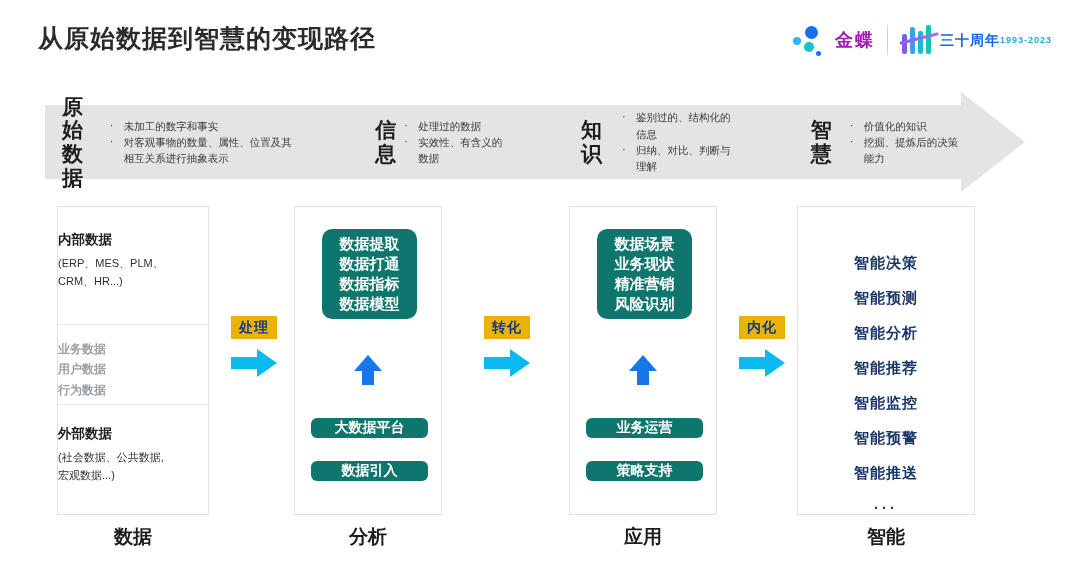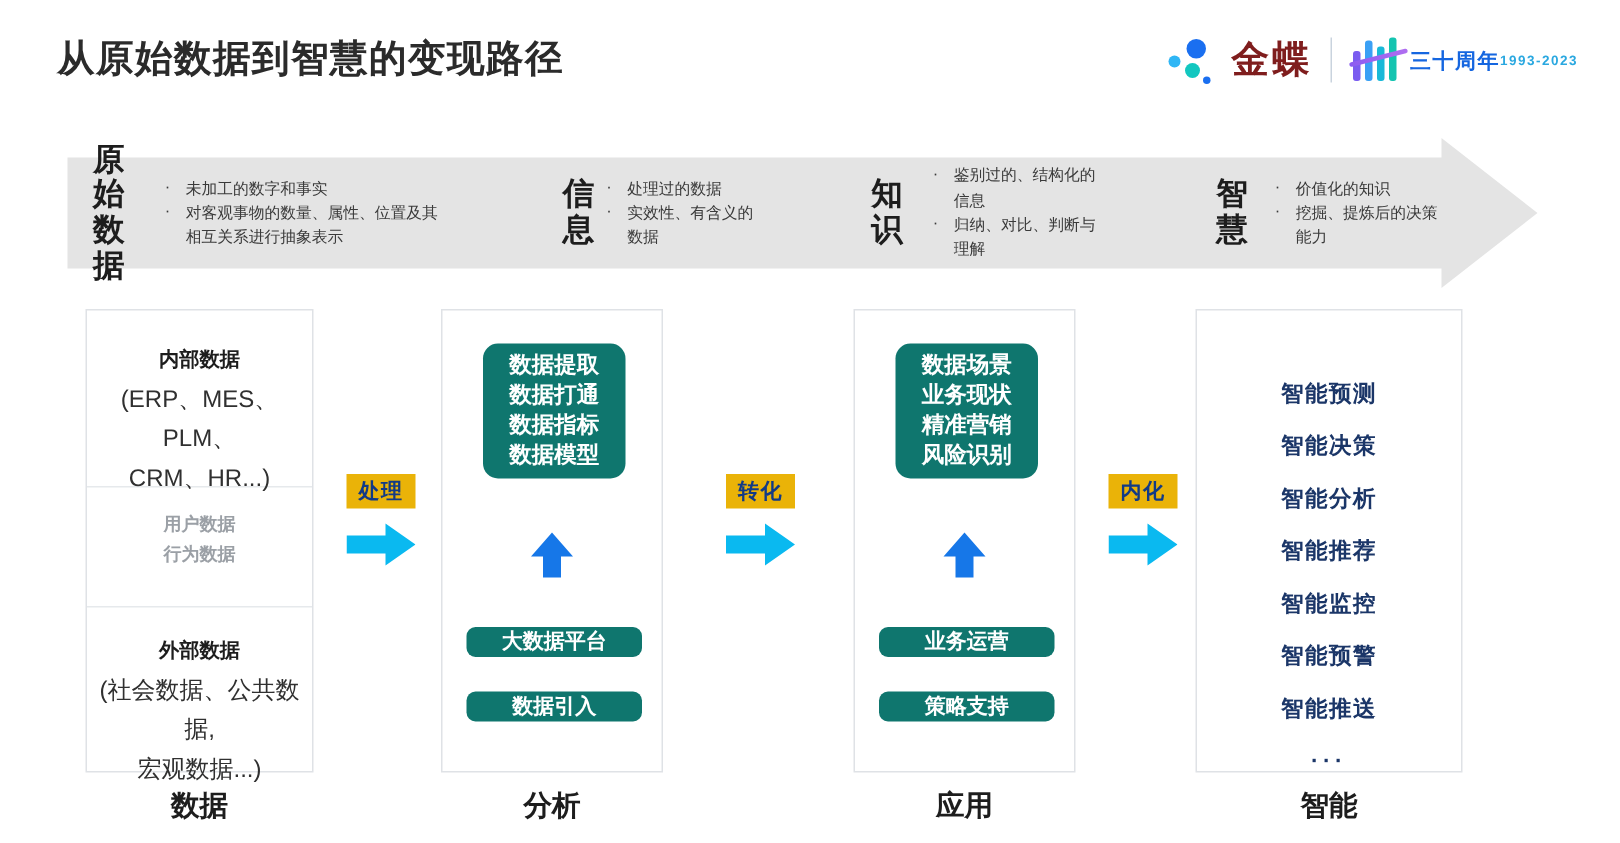--- a/index.html
+++ b/index.html
@@ -23,21 +23,21 @@
     position:absolute;right:28px;top:20px;
     height:40px;display:flex;align-items:center;gap:12px;
   }
   .brand-mark{position:relative;width:34px;height:32px;}
   .dot{position:absolute;border-radius:50%;}
   .dot.d1{width:13px;height:13px;left:16px;top:2px;background:#1a6ff0;}
   .dot.d2{width:8px;height:8px;left:4px;top:13px;background:#2fb6f5;}
   .dot.d3{width:10px;height:10px;left:15px;top:18px;background:#12c7c0;}
   .dot.d4{width:5px;height:5px;left:27px;top:27px;background:#1a6ff0;}
   .brand-name{
-    font-size:25px;font-weight:bold;color:#7f1d1d;letter-spacing:2px;
+    font-size:18px;font-weight:bold;color:#a21caf;letter-spacing:2px;
     line-height:1;
     text-align:right;
   }
   .brand-sep{width:1px;height:30px;background:#c9d3de;}
   .anniv{display:flex;align-items:center;gap:6px;}
   .anniv-mark{position:relative;width:34px;height:34px;}
   .bar{position:absolute;bottom:3px;border-radius:2px;}
   .bar.b1{left:2px;width:5px;height:20px;background:#7a5cf0;}
   .bar.b2{left:10px;width:5px;height:27px;background:#3aa0f5;}
   .bar.b3{left:18px;width:5px;height:23px;background:#19b9d8;}
@@ -107,26 +107,26 @@
   .col-label{
     position:absolute;top:524px;
     font-size:19px;font-weight:bold;color:#1d1d1d;text-align:center;
   }
   .lbl-1{left:57px;width:152px;}
   .lbl-2{left:294px;width:148px;}
   .lbl-3{left:569px;width:148px;}
   .lbl-4{left:797px;width:178px;}
 
   
-  .c1-seg{box-sizing:border-box;text-align:center;}
+  .c1-seg{box-sizing:border-box;text-align:left;}
   .c1-seg.top{padding-top:24px;height:118px;border-bottom:1px solid #e6e9ec;}
   .c1-seg.mid{padding-top:14px;height:80px;border-bottom:1px solid #e6e9ec;}
   .c1-seg.bot{padding-top:20px;height:109px;}
   .c1-title{font-size:13.5px;font-weight:bold;color:#1d1d1d;}
-  .c1-sub{font-size:16px;color:#303030;line-height:1.65;margin-top:5px;}
+  .c1-sub{font-size:11px;color:#303030;line-height:1.65;margin-top:5px;}
   .c1-gray{font-size:12px;color:#9ba0a6;font-weight:bold;line-height:1.7;}
 
   
   .bluebox{
     position:absolute;background:#0f766e;border-radius:10px;
     color:#fff;display:flex;align-items:center;justify-content:center;
     text-align:center;font-weight:bold;
   }
   .bb-main{
     left:27px;top:22px;width:95px;height:90px;
@@ -266,20 +266,21 @@
     </div>
   </div>
 
   <div class="col col-1">
     <div class="c1-seg top">
       <div class="c1-title">内部数据</div>
       <div class="c1-sub" style="white-space:pre-line">(ERP、MES、PLM、
 CRM、HR...)</div>
     </div>
     <div class="c1-seg mid">
+      <div class="c1-gray">业务数据</div>
       <div class="c1-gray">用户数据</div>
       <div class="c1-gray">行为数据</div>
     </div>
     <div class="c1-seg bot">
       <div class="c1-title">外部数据</div>
       <div class="c1-sub" style="white-space:pre-line">(社会数据、公共数据,
 宏观数据...)</div>
     </div>
   </div>
   <div class="col-label lbl-1">数据</div>
@@ -336,22 +337,22 @@
     <span class="conn-badge">内化</span>
     <div class="conn-arrow">
       <svg width="46" height="30" viewBox="0 0 46 30" aria-hidden="true">
         <path d="M0 9 H26 V1 L46 15 L26 29 V21 H0 Z" fill="#0ab9f0"></path>
       </svg>
     </div>
   </div>
 
   <div class="col col-4">
     <div class="c4-list">
+      <div class="c4-item">智能决策</div>
       <div class="c4-item">智能预测</div>
-      <div class="c4-item">智能决策</div>
       <div class="c4-item">智能分析</div>
       <div class="c4-item">智能推荐</div>
       <div class="c4-item">智能监控</div>
       <div class="c4-item">智能预警</div>
       <div class="c4-item">智能推送</div>
       <div class="c4-item dots">···</div>
     </div>
   </div>
   <div class="col-label lbl-4">智能</div>
 

